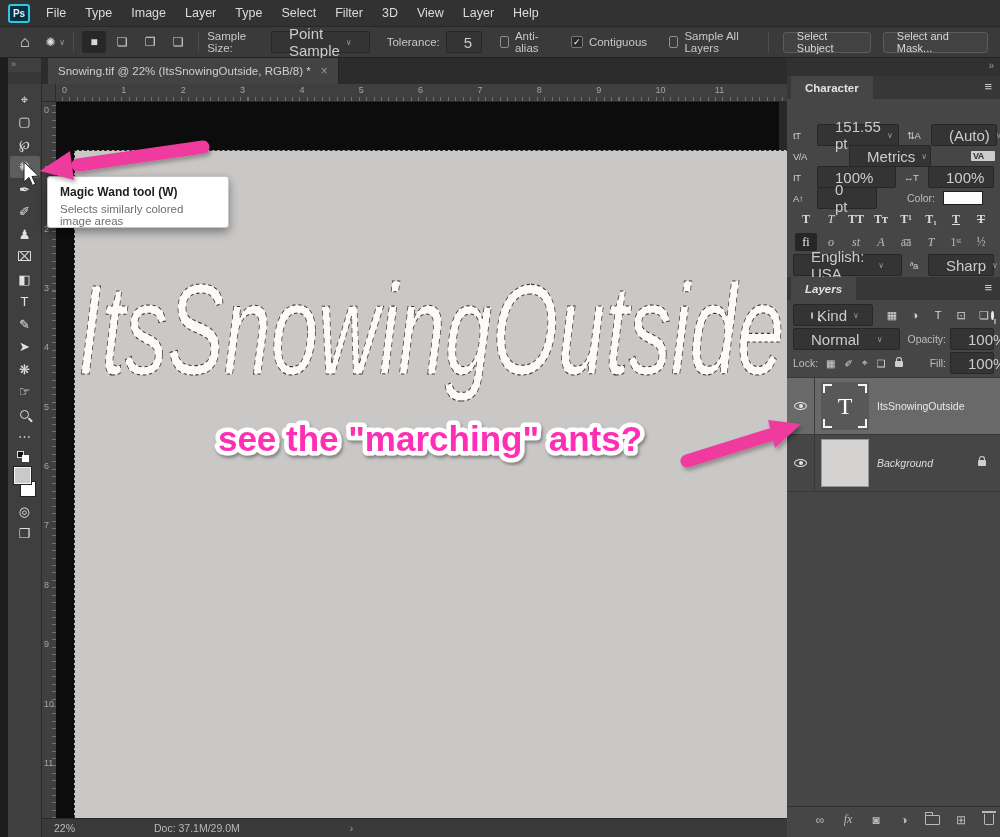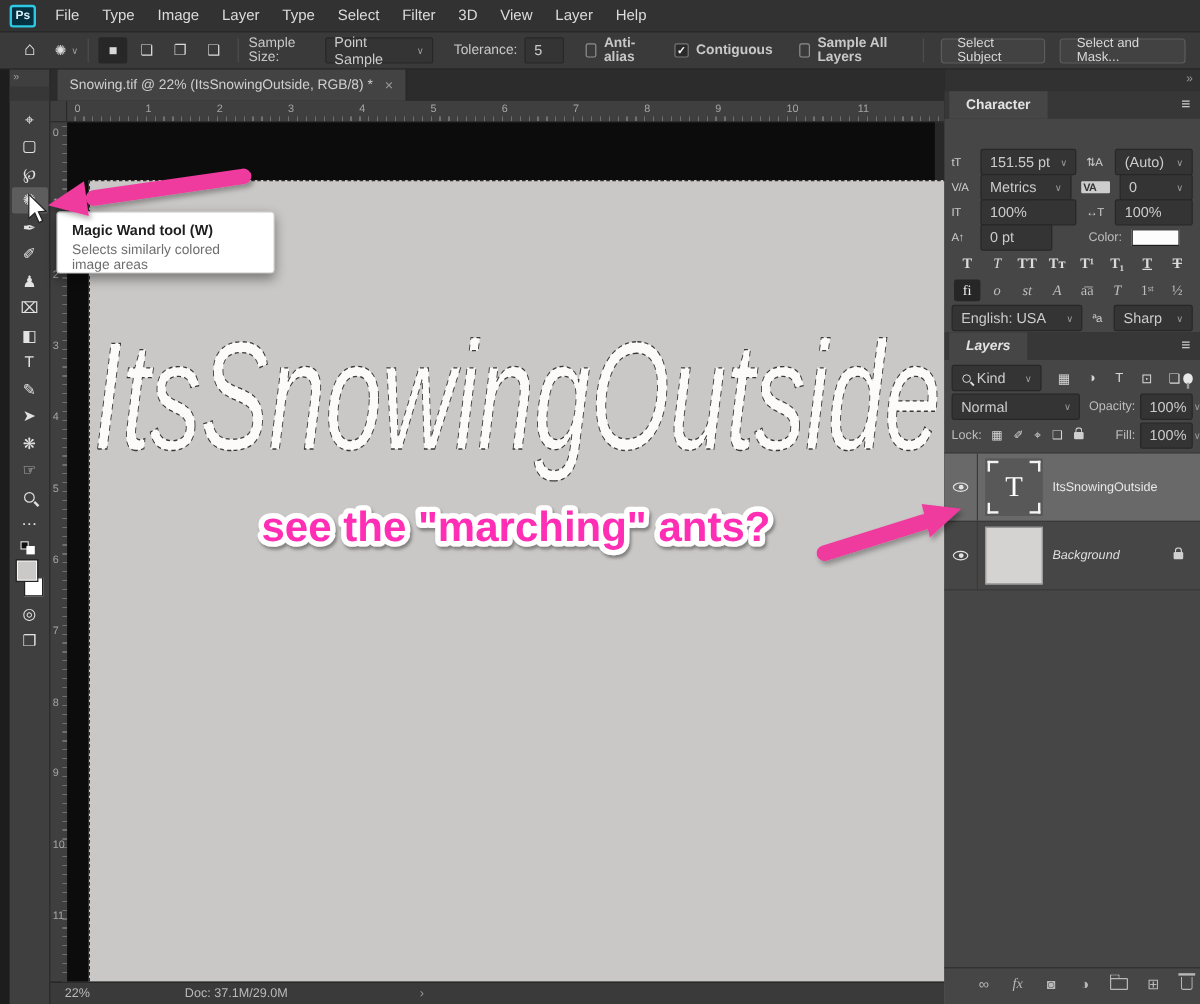--- a/index.html
+++ b/index.html
@@ -24,25 +24,25 @@
     display:flex;align-items:center;font-size:11.5px;border-bottom:1px solid #232323;}
   .vsep{width:1px;height:20px;background:#4e4e4e;margin:0 8px;flex:none;}
   #home-icon{font-size:16px;color:#e0e0e0;margin-left:20px;}
   #opt-wand{display:flex;align-items:center;gap:4px;margin-left:16px;color:#e0e0e0;}
   #opt-wand .car{font-size:8px;color:#9a9a9a;}
   #mode-group{display:flex;gap:4px;}
   .mode{width:24px;height:22px;display:flex;align-items:center;justify-content:center;font-size:12px;color:#d8d8d8;border-radius:2px;}
   .mode.sel{background:#272727;}
   .opt-label{color:#c8c8c8;margin-right:6px;}
   .fld{background:var(--field);border:1px solid var(--fieldbrd);border-radius:2px;color:#ccc;
-    display:flex;align-items:center;padding:0 7px;font-size:12px;height:22px;}
+    display:flex;align-items:center;padding:0 17px;font-size:15px;height:22px;}
   .dd::after{content:"∨";margin-left:auto;color:#999;font-size:8px;padding-left:6px;}
   #sample-size-field{width:104px;}
   #tolerance-field{width:36px;margin-right:4px;}
-  #cb-group{display:flex;gap:22px;margin-left:14px;font-weight:bold;}
+  #cb-group{display:flex;gap:22px;margin-left:14px;}
   .cb{display:flex;align-items:center;gap:6px;}
   .cbbox{width:12px;height:12px;border:1px solid #8f8f8f;border-radius:2px;background:transparent;
     display:flex;align-items:center;justify-content:center;font-size:9px;color:#fff;}
   .cbbox.on{background:#2a2a2a;border-color:#777;}
   .cblabel{color:#c8c8c8;}
   .btn{background:#424242;border:1px solid #5c5c5c;border-radius:3px;height:21px;padding:0 13px;
     font-size:11px;color:#d8d8d8;display:flex;align-items:center;margin-right:12px;}
 
   
   #leftrail{position:absolute;left:0;top:58px;width:8px;bottom:0;background:#1d1d1d;}
@@ -355,21 +355,21 @@
     <div class="crow" style="top:27px;">
       <span class="cicon">tT</span>
       <div class="fld dd fw82">
           <span>151.55 pt</span>
         </div>
       <span class="cicon" style="margin-left:8px;">⇅A</span>
       <div class="fld dd fw66">
           <span>(Auto)</span>
         </div>
     </div>
-    <div class="crow" style="top:48px;">
+    <div class="crow" style="top:48px;gap:32px;">
       <span class="cicon">V/A</span>
       <div class="fld dd fw82">
           <span>Metrics</span>
         </div>
       <span class="cicon boxicon" style="margin-left:8px;">VA</span>
       <div class="fld dd fw66" style="margin-left:8px;">
           <span>0</span>
         </div>
     </div>
     <div class="crow" style="top:69px;">

